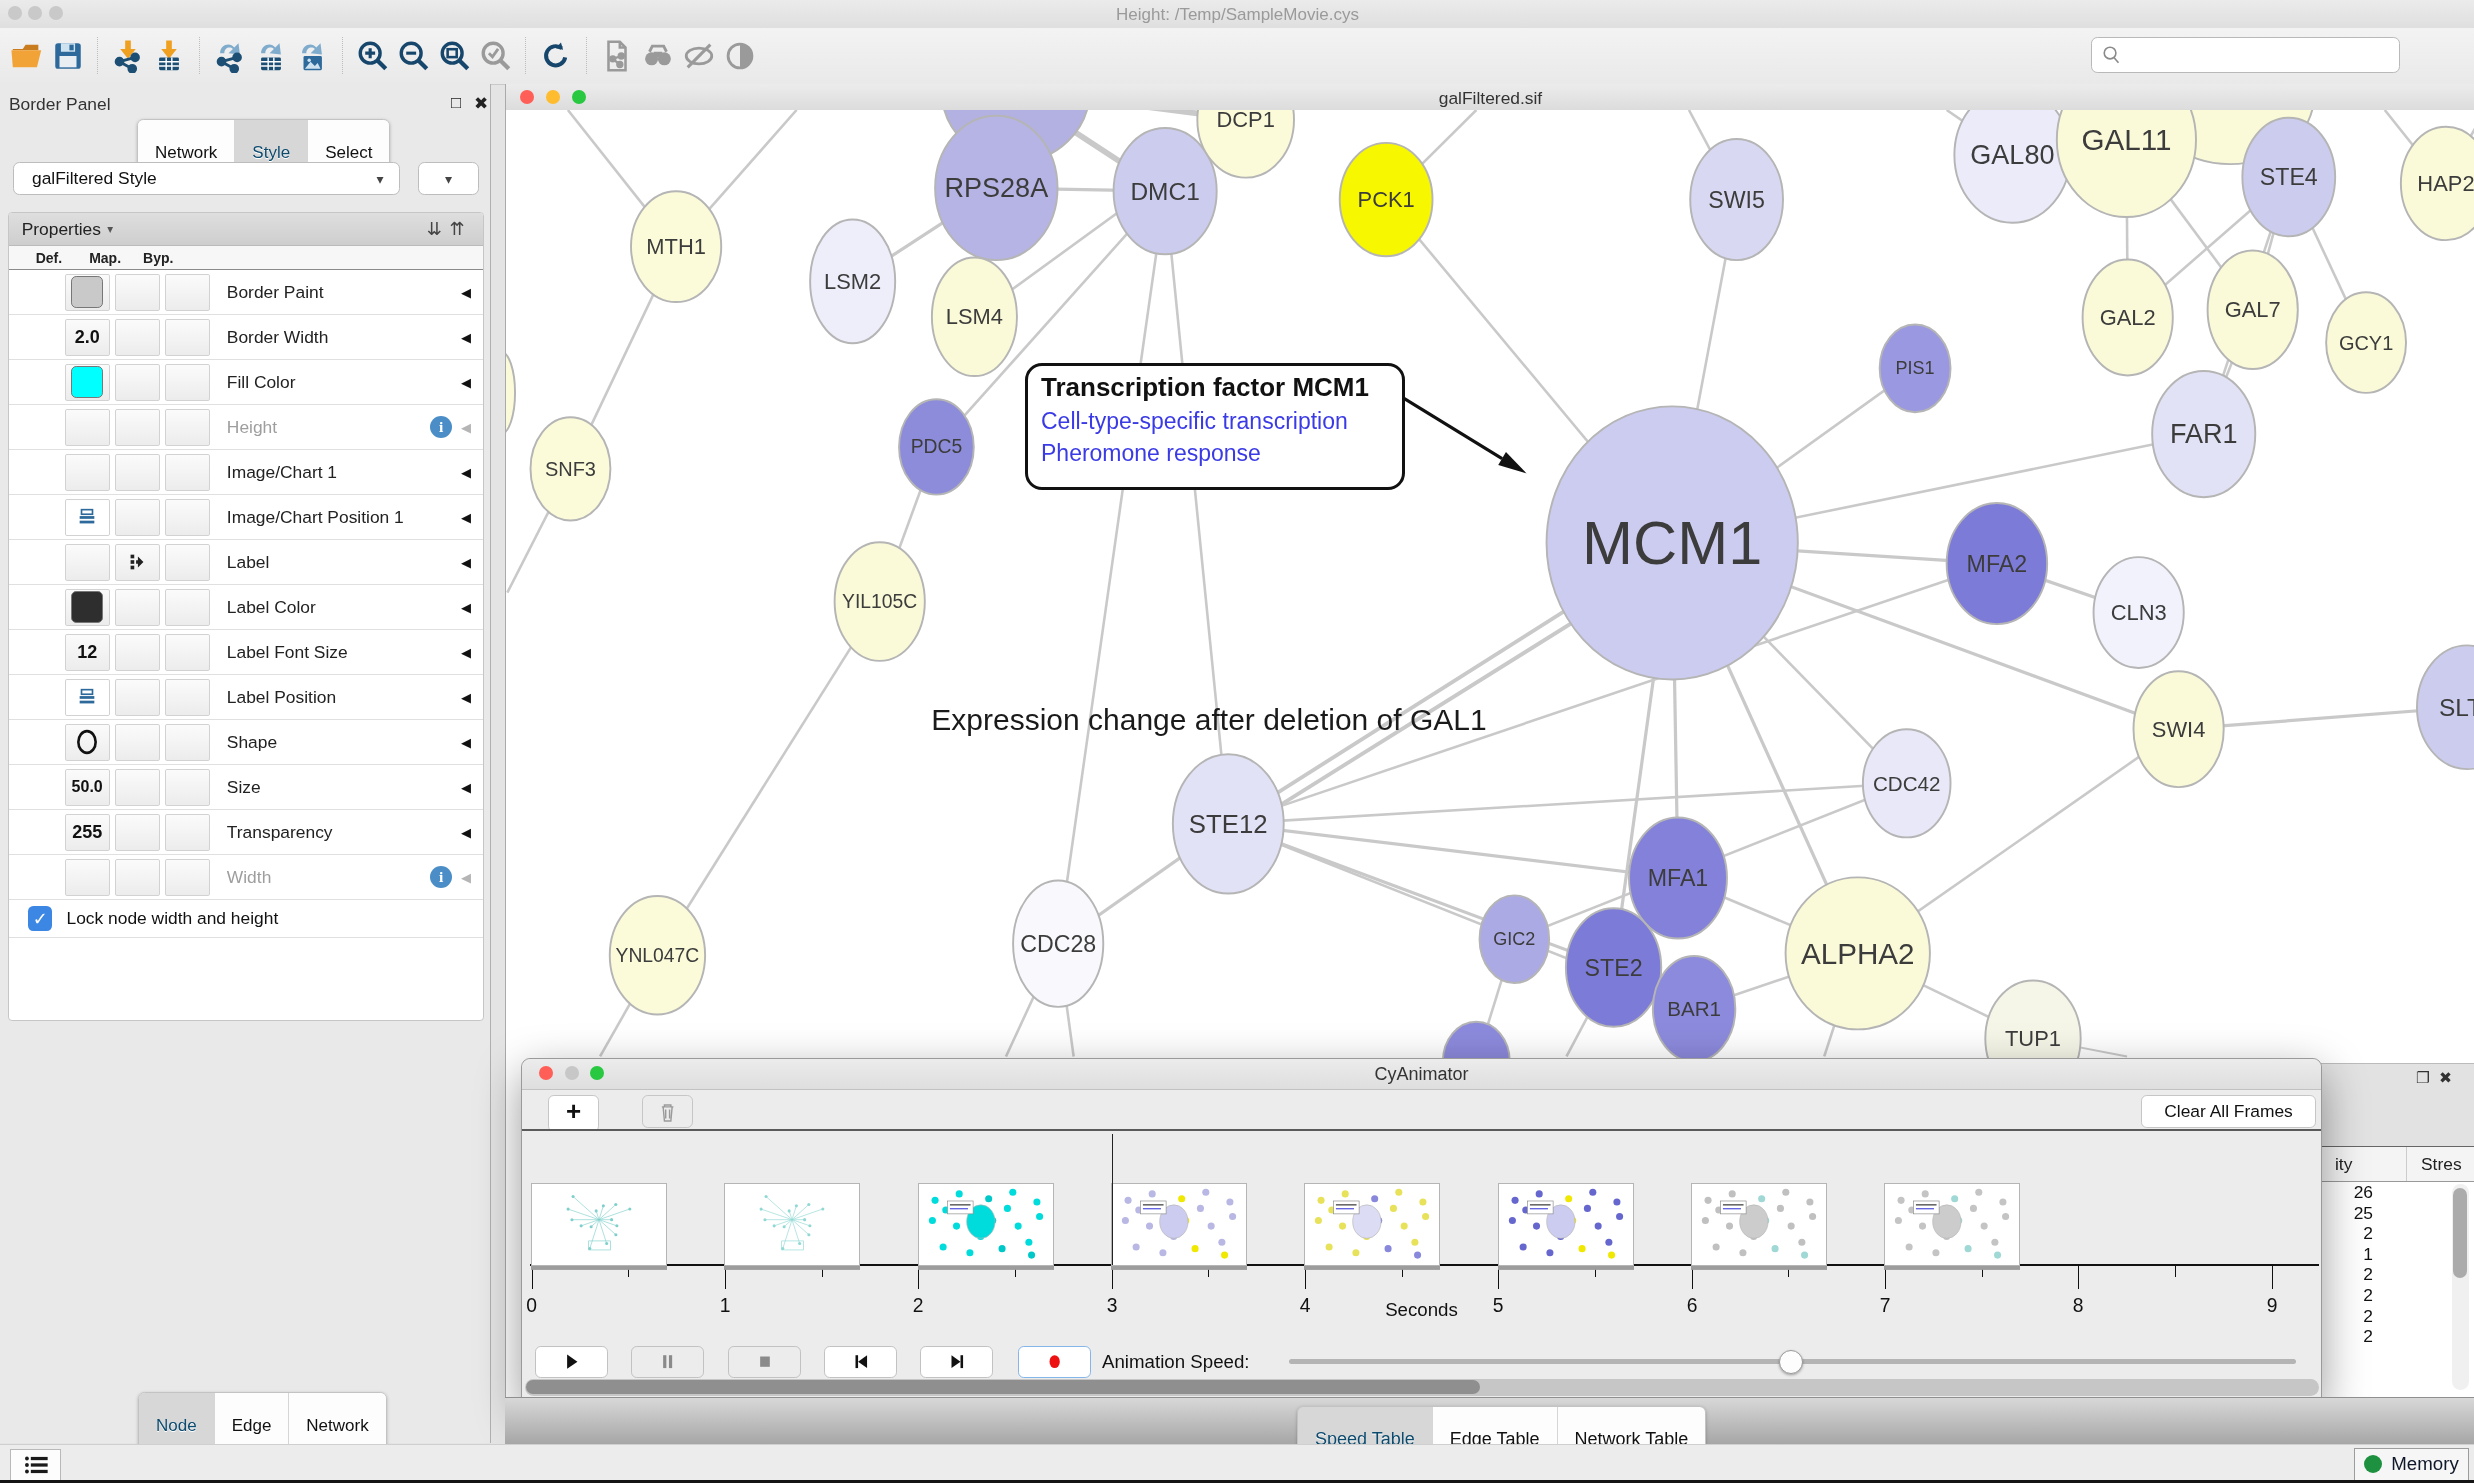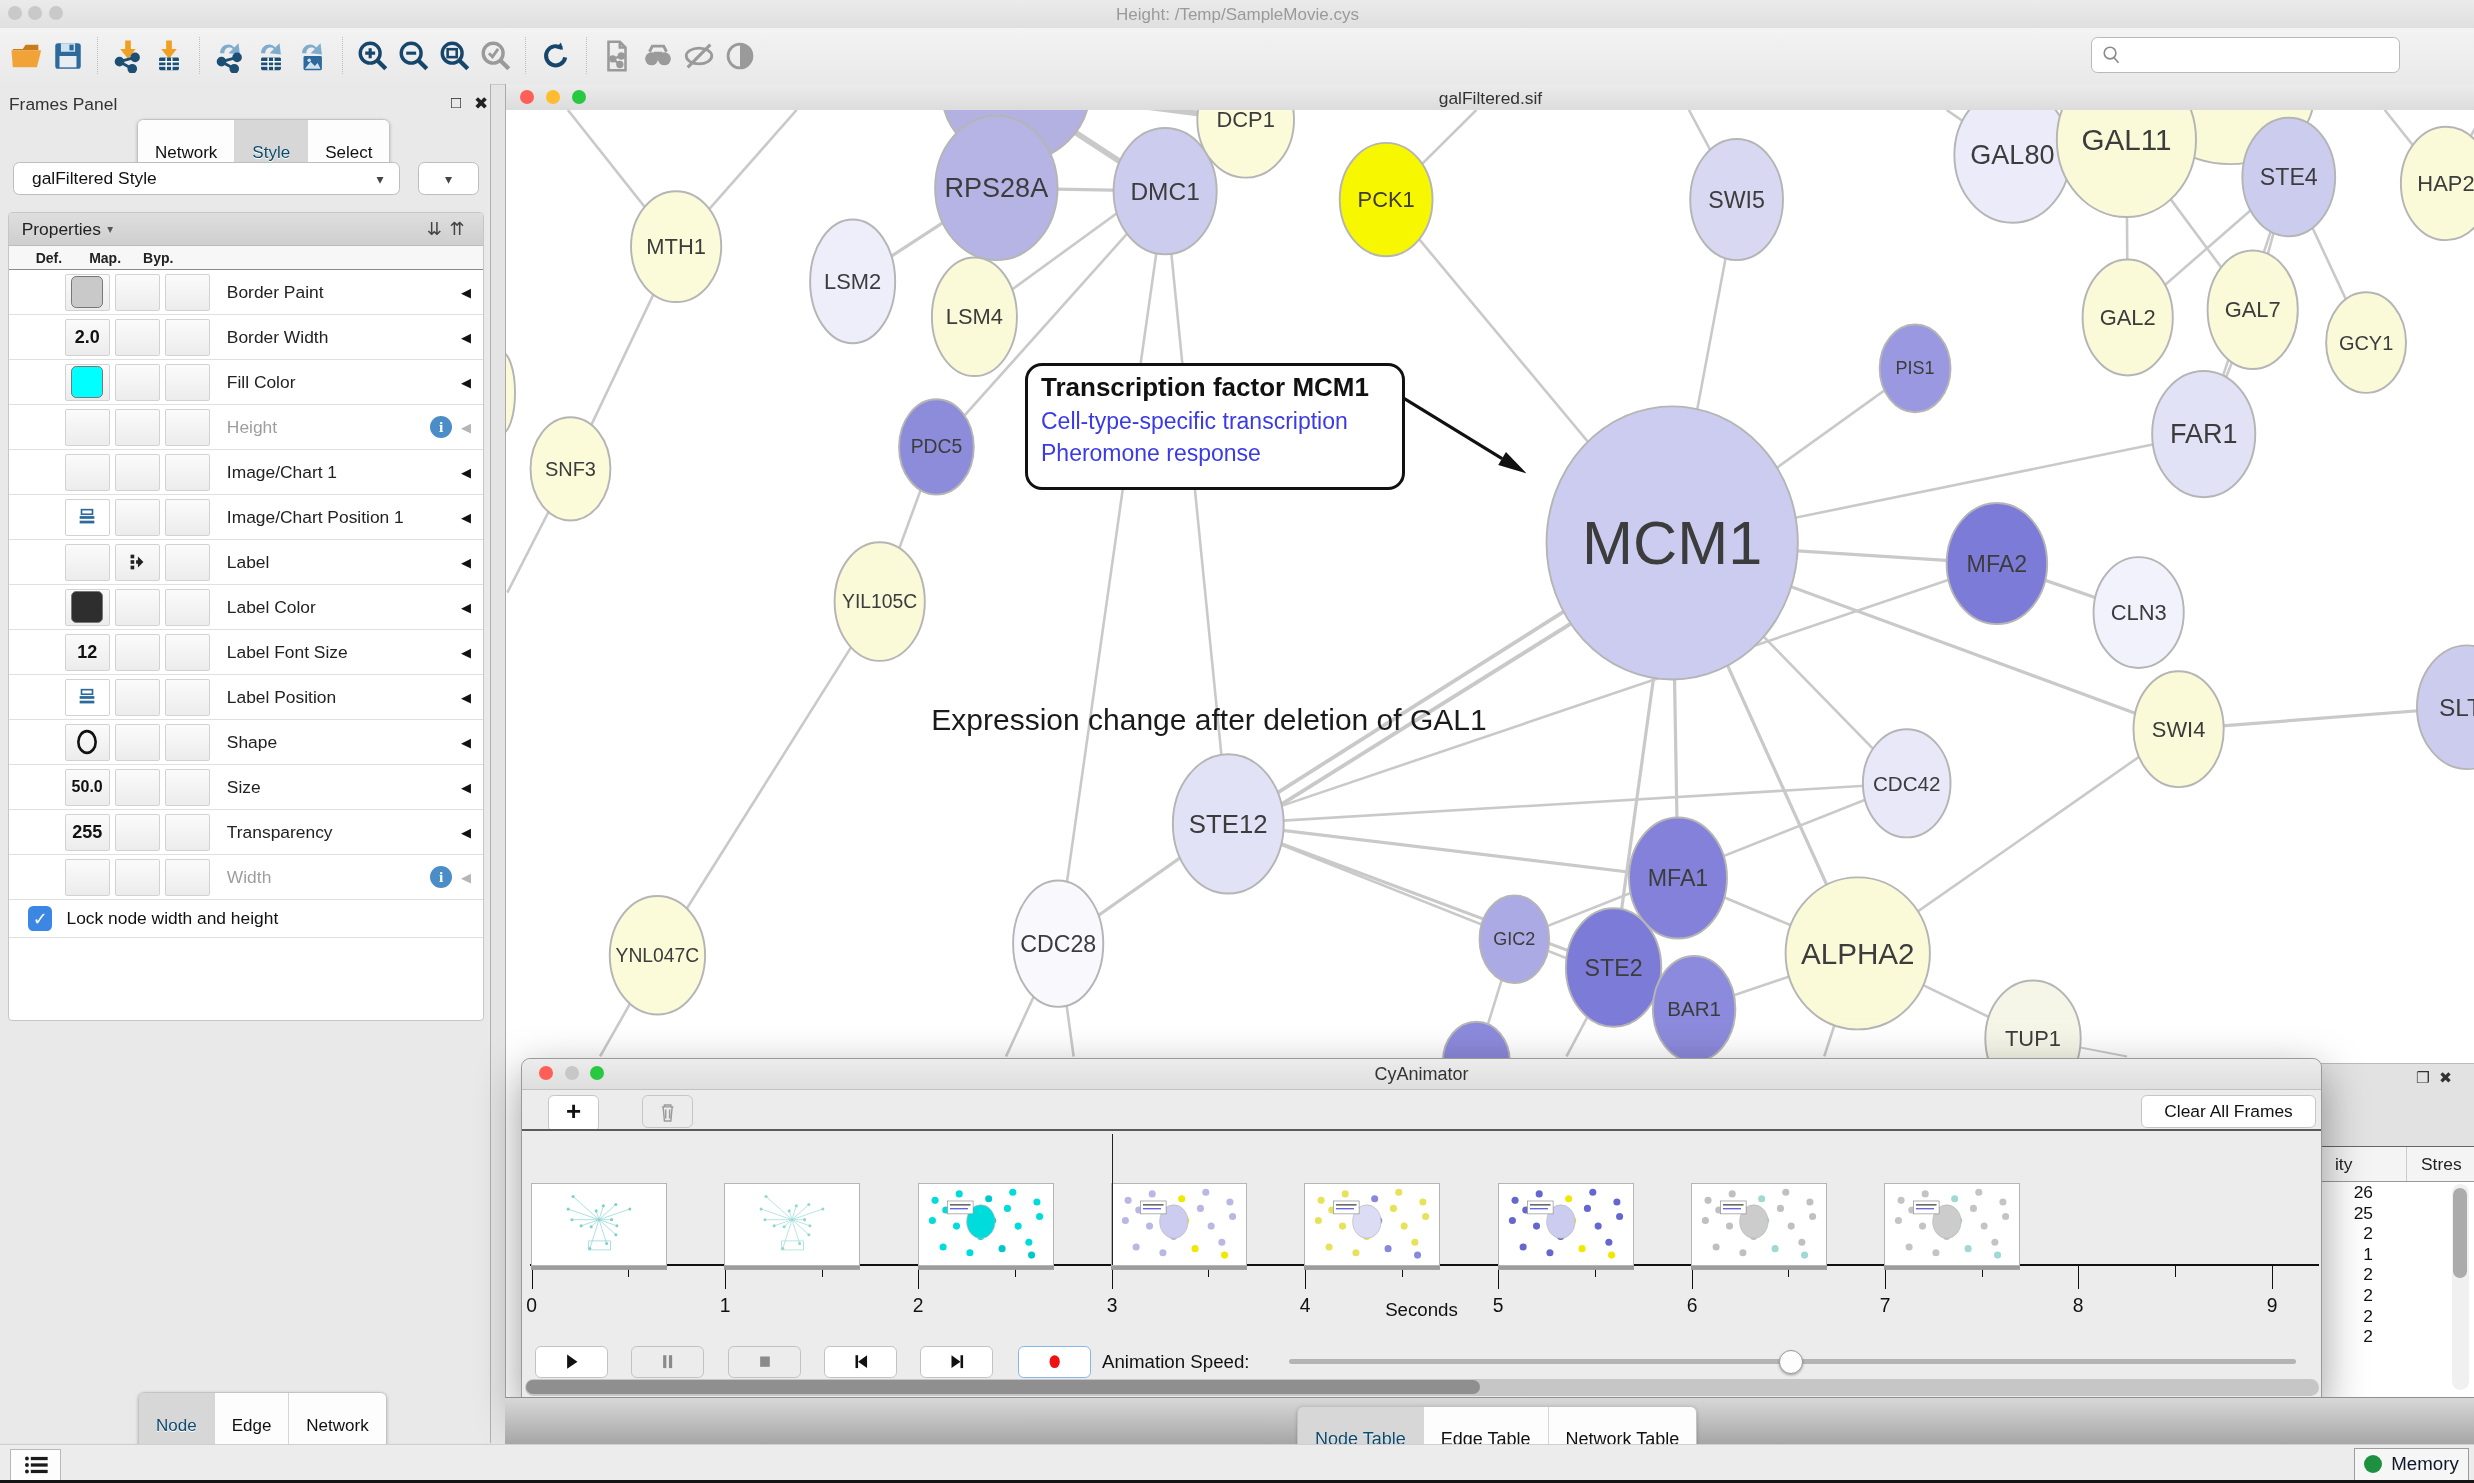--- a/index.html
+++ b/index.html
@@ -252,21 +252,21 @@
     <div id="search-box">
       <svg style="width:22px;height:22px;margin:0 3.9px 0 9px;" viewBox="0 0 34 34" width="22" height="22">
           <circle cx="14" cy="14" r="9" fill="none" stroke="#8a8a8a" stroke-width="2.5"></circle>
           <path d="M20 21l7 8" stroke="#8a8a8a" stroke-width="2.5"></path>
         </svg>
       <input value="" placeholder="" style="">
     </div>
   </div>
 
   <div id="control-panel" class="abs">
-    <div id="cp-title">Frames Panel</div>
+    <div id="cp-title">Border Panel</div>
     <div class="winbtn" style="left:451px;">□</div>
     <div class="winbtn" style="left:474px;">✖</div>
     <div class="tabgroup" style="left:137px;top:35px;" id="cp-tabs">
         <div class="tab">Network</div>
         <div class="tab active">Style</div>
         <div class="tab">Select</div>
       </div>
     <div id="style-select">
       <span>galFiltered Style</span>
       <span class="caret">▾</span>
@@ -1009,21 +1009,21 @@
         </div>
       </div>
     <div id="cy-seconds">Seconds</div>
     <div id="cy-scrollbar">
         <div id="cy-scrollthumb"></div>
       </div>
   </div>
 
   <div id="dock" class="abs">
     <div class="tabgroup" style="left:792px;top:7.7px;" id="dock-tabs">
-        <div class="tab active" style="font-size: 18px;">Node Table</div>
+        <div class="tab active" style="font-size: 18px;">Speed Table</div>
         <div class="tab" style="font-size: 18px;">Edge Table</div>
         <div class="tab" style="font-size: 18px;">Network Table</div>
       </div>
   </div>
 
   <div id="statusbar" class="abs">
     <div id="menu-btn">
       <svg style="width:26px;height:22px;" viewBox="0 0 40 34" width="26" height="22">
           <g fill="#1a1a1a">
             <circle cx="6" cy="7" r="3"></circle>

